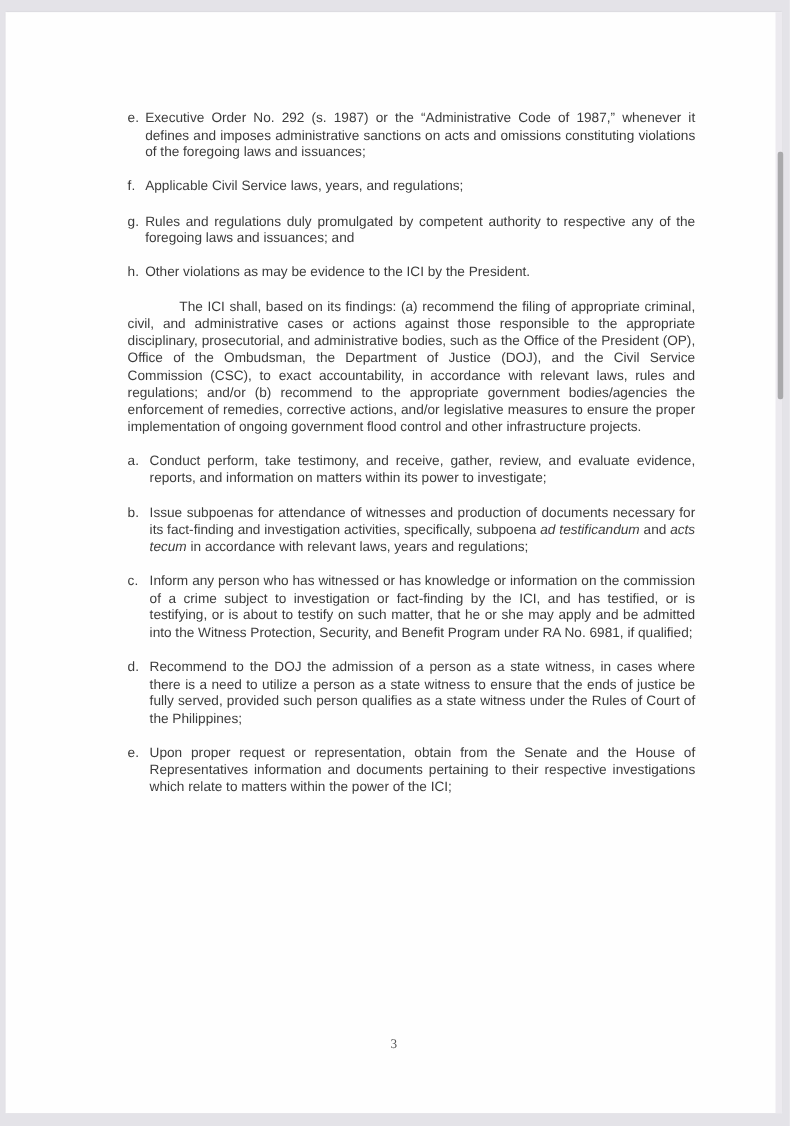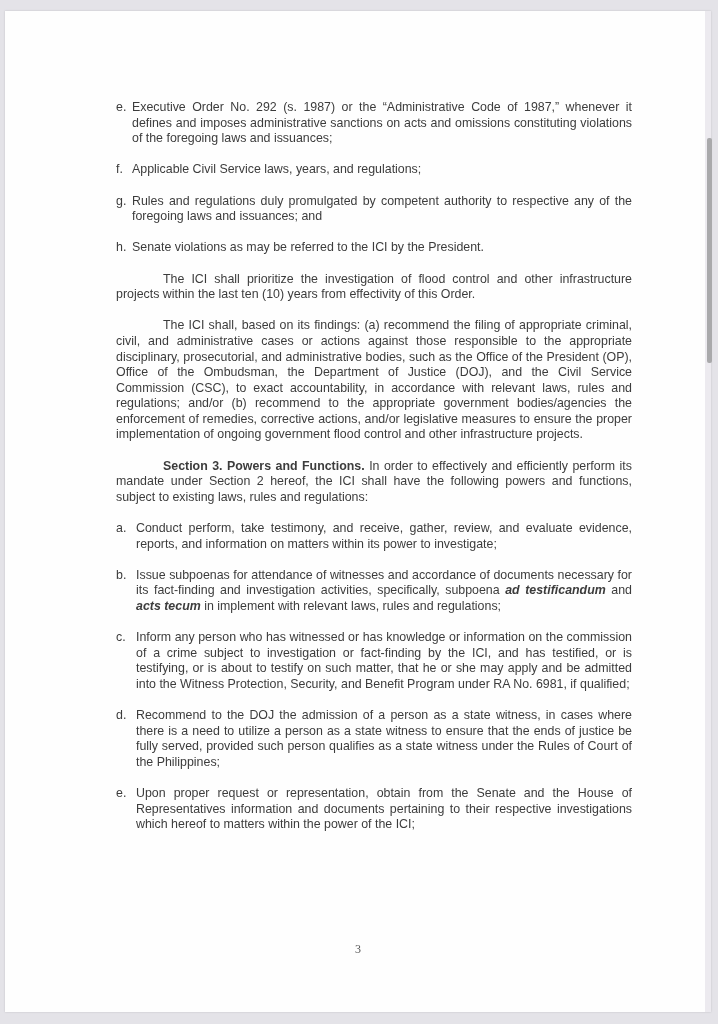--- a/index.html
+++ b/index.html
@@ -26,21 +26,21 @@
     .content {
       position: absolute; left: 111px; top: 89px; width: 516px;
       color: #3c3c3c; font-size: 12.4px; line-height: 15.6px;
     }
     .item { display: flex; margin-bottom: 15.6px; text-align: justify; }
     .item .mk { width: 16px; flex: 0 0 16px; }
     .item.wide .mk { width: 20px; flex: 0 0 20px; }
     .item .tx { flex: 1; }
     .para { text-indent: 47px; text-align: justify; margin-bottom: 15.6px; }
     .bold { font-weight: bold; }
-    .it { font-style: italic; font-weight: bold; }
+    .it { font-style: italic; }
     .pagenum {
       position: absolute; left: 0; right: 0; top: 931px;
       text-align: center; font-family: "Liberation Serif", serif; font-size: 12px; color: #555;
     }
   </style>
 </head>
 <body>
 
 <div class="page">
   <div class="content">
@@ -51,46 +51,44 @@
     <div class="item">
       <span class="mk">f.</span>
       <span class="tx">Applicable Civil Service laws, years, and regulations;</span>
     </div>
     <div class="item">
       <span class="mk">g.</span>
       <span class="tx">Rules and regulations duly promulgated by competent authority to respective any of the foregoing laws and issuances; and</span>
     </div>
     <div class="item">
       <span class="mk">h.</span>
-      <span class="tx">Senate violations as may be referred to the ICI by the President.</span>
+      <span class="tx">Other violations as may be evidence to the ICI by the President.</span>
     </div>
 
-    <div class="para">The ICI shall prioritize the investigation of flood control and other infrastructure projects within the last ten (10) years from effectivity of this Order.</div>
     <div class="para">The ICI shall, based on its findings: (a) recommend the filing of appropriate criminal, civil, and administrative cases or actions against those responsible to the appropriate disciplinary, prosecutorial, and administrative bodies, such as the Office of the President (OP), Office of the Ombudsman, the Department of Justice (DOJ), and the Civil Service Commission (CSC), to exact accountability, in accordance with relevant laws, rules and regulations; and/or (b) recommend to the appropriate government bodies/agencies the enforcement of remedies, corrective actions, and/or legislative measures to ensure the proper implementation of ongoing government flood control and other infrastructure projects.</div>
 
-    <div class="para"><span class="bold">Section 3. Powers and Functions.</span><span> In order to effectively and efficiently perform its mandate under Section 2 hereof, the ICI shall have the following powers and functions, subject to existing laws, rules and regulations:</span></div>
 
     <div class="item wide">
       <span class="mk">a.</span>
       <span class="tx">Conduct perform, take testimony, and receive, gather, review, and evaluate evidence, reports, and information on matters within its power to investigate;</span>
     </div>
     <div class="item wide">
       <span class="mk">b.</span>
-      <span class="tx"><span>Issue subpoenas for attendance of witnesses and accordance of documents necessary for its fact-finding and investigation activities, specifically, subpoena </span><span class="it">ad testificandum</span><span> and </span><span class="it">acts tecum</span><span> in implement with relevant laws, rules and regulations;</span></span>
+      <span class="tx"><span>Issue subpoenas for attendance of witnesses and production of documents necessary for its fact-finding and investigation activities, specifically, subpoena </span><span class="it">ad testificandum</span><span> and </span><span class="it">acts tecum</span><span> in accordance with relevant laws, years and regulations;</span></span>
     </div>
     <div class="item wide">
       <span class="mk">c.</span>
       <span class="tx">Inform any person who has witnessed or has knowledge or information on the commission of a crime subject to investigation or fact-finding by the ICI, and has testified, or is testifying, or is about to testify on such matter, that he or she may apply and be admitted into the Witness Protection, Security, and Benefit Program under RA No. 6981, if qualified;</span>
     </div>
     <div class="item wide">
       <span class="mk">d.</span>
       <span class="tx">Recommend to the DOJ the admission of a person as a state witness, in cases where there is a need to utilize a person as a state witness to ensure that the ends of justice be fully served, provided such person qualifies as a state witness under the Rules of Court of the Philippines;</span>
     </div>
     <div class="item wide">
       <span class="mk">e.</span>
-      <span class="tx">Upon proper request or representation, obtain from the Senate and the House of Representatives information and documents pertaining to their respective investigations which hereof to matters within the power of the ICI;</span>
+      <span class="tx">Upon proper request or representation, obtain from the Senate and the House of Representatives information and documents pertaining to their respective investigations which relate to matters within the power of the ICI;</span>
     </div>
   </div>
   <div class="pagenum">3</div>
 </div>
 
 <div class="scroll-track"></div>
 <div class="scroll-thumb"></div>
 
 </body></html>

